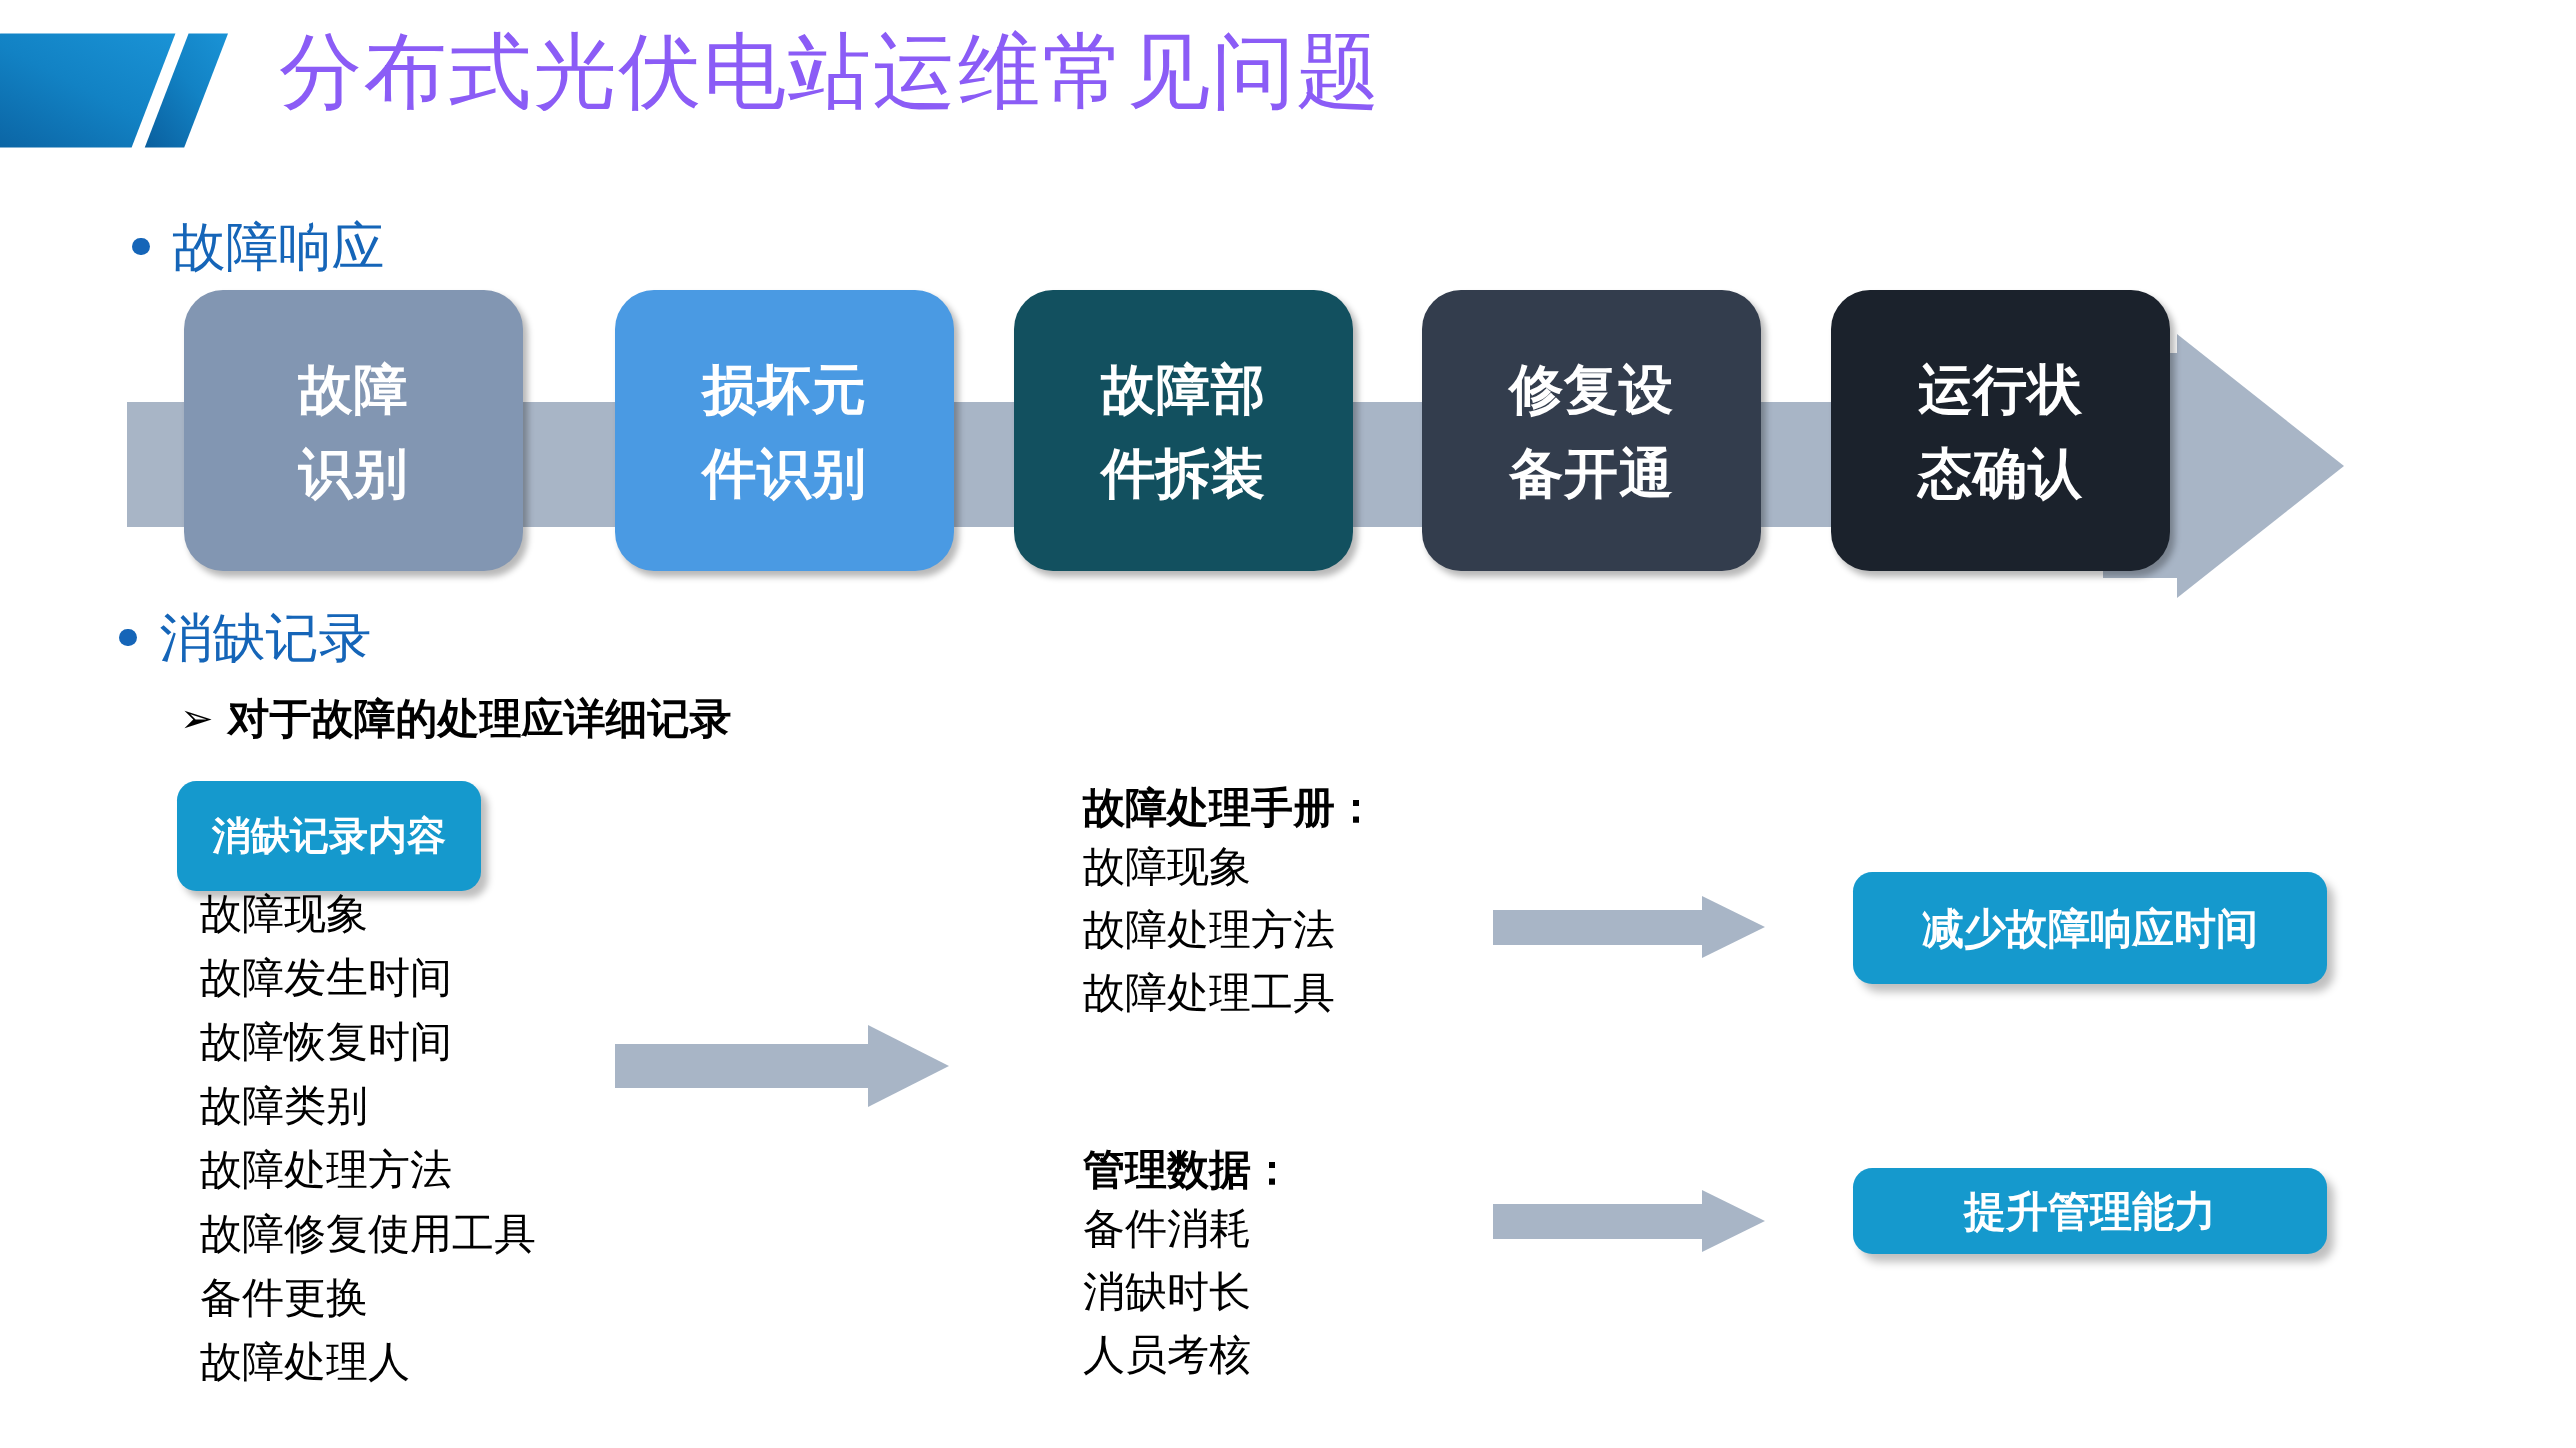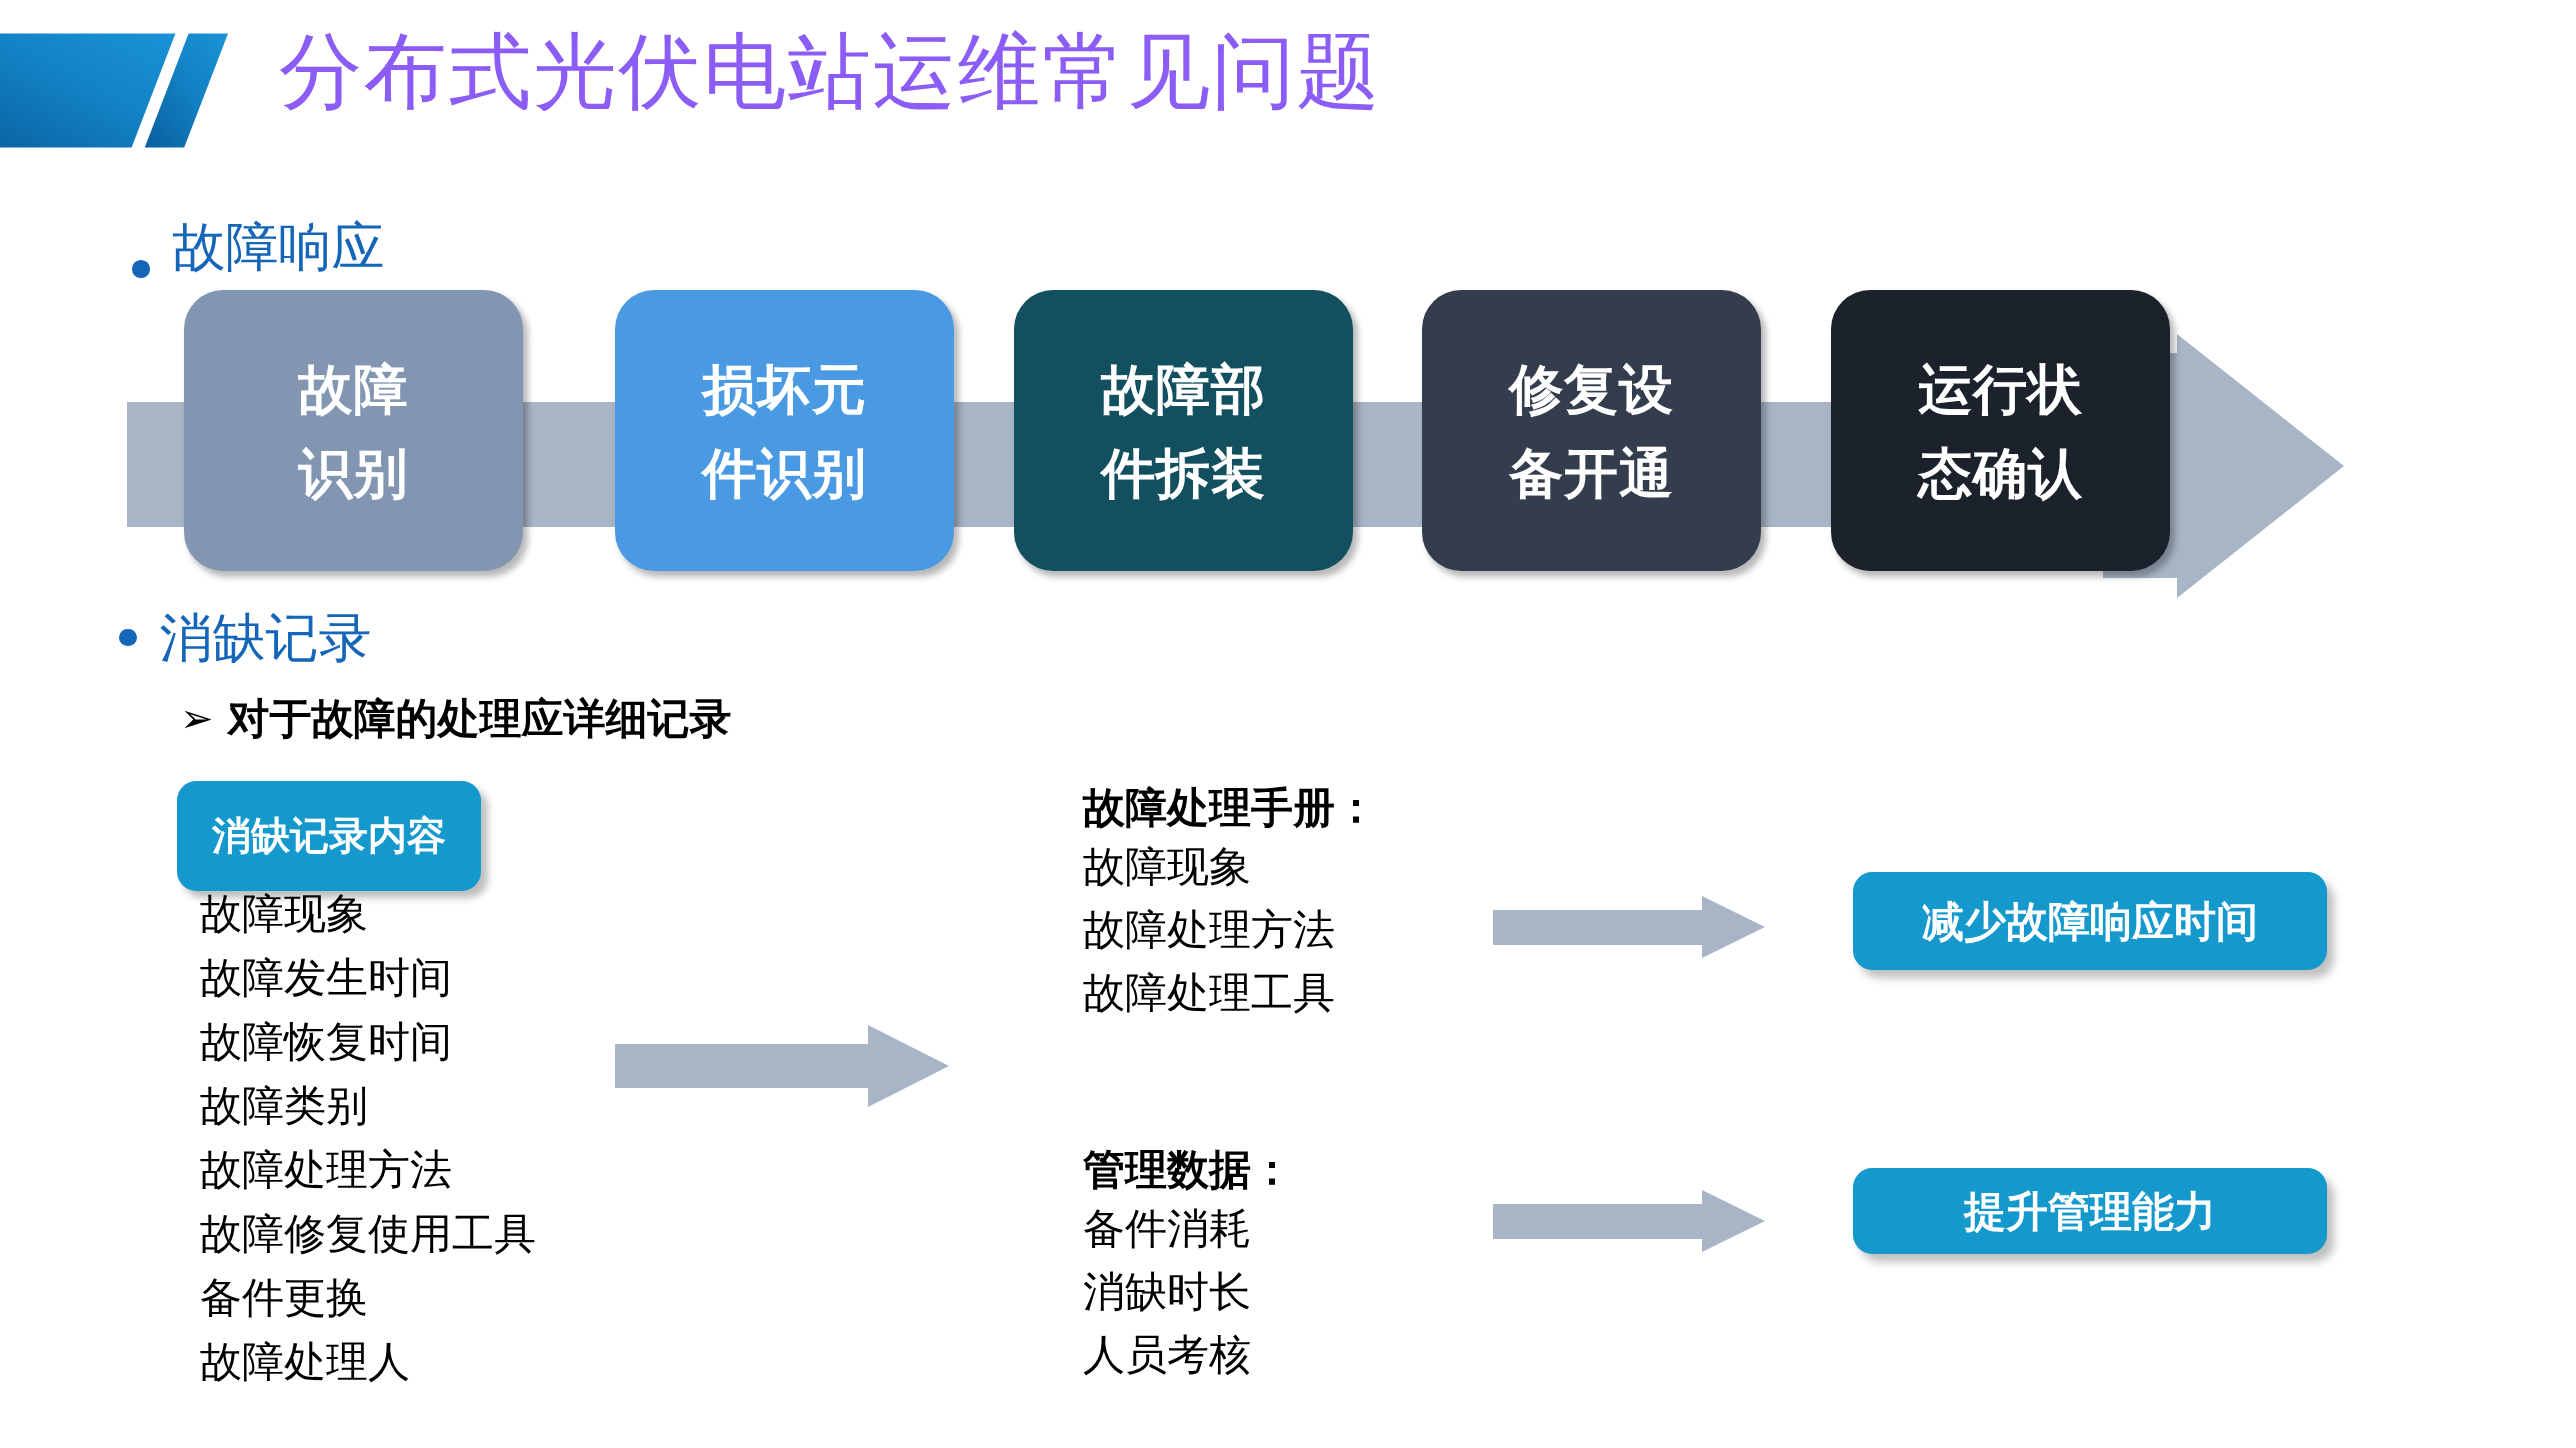--- a/index.html
+++ b/index.html
@@ -52,21 +52,21 @@
     background: #1565b8;
     margin-right: 23px;
     flex: 0 0 auto;
   }
   .section-bullet .bullet-text {
     font-size: 53px;
     line-height: 63px;
     color: #1565b8;
     font-weight: 400;
   }
-  #bullet-fault-response { left: 132px; top: 215px; align-items: flex-end; }
+  #bullet-fault-response { left: 132px; top: 215px; }
   #bullet-defect-record  { left: 119px; top: 606px; }
 
   #subbullet-detail {
     position: absolute;
     left: 180px;
     top: 694px;
     display: flex;
     align-items: center;
     white-space: nowrap;
   }
@@ -221,21 +221,21 @@
     align-items: center;
     justify-content: center;
   }
   .result-badge .result-text {
     font-size: 42px;
     line-height: 49px;
     font-weight: bold;
     color: #ffffff;
     white-space: nowrap;
   }
-  #result-response-time { left: 1853px; top: 872px; width: 474px; height: 98px; }
+  #result-response-time { left: 1853px; top: 872px; width: 474px; height: 112px; }
   #result-management    { left: 1853px; top: 1168px; width: 474px; height: 86px; }
 </style>
 </head>
 <body>
 
 <div id="slide">
 
   <svg id="header-logo" viewBox="0 0 310 170" xmlns="http://www.w3.org/2000/svg">
     <defs>
       <linearGradient id="logoGrad" x1="0" y1="1" x2="1" y2="0">

